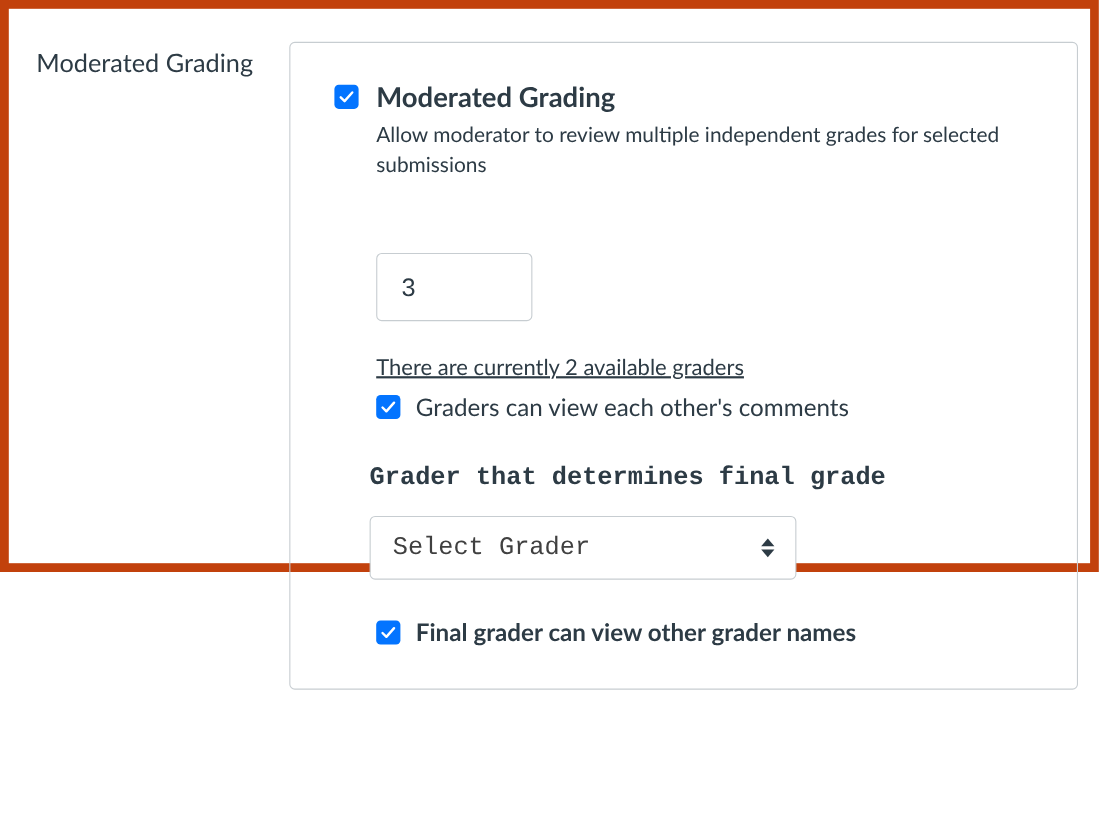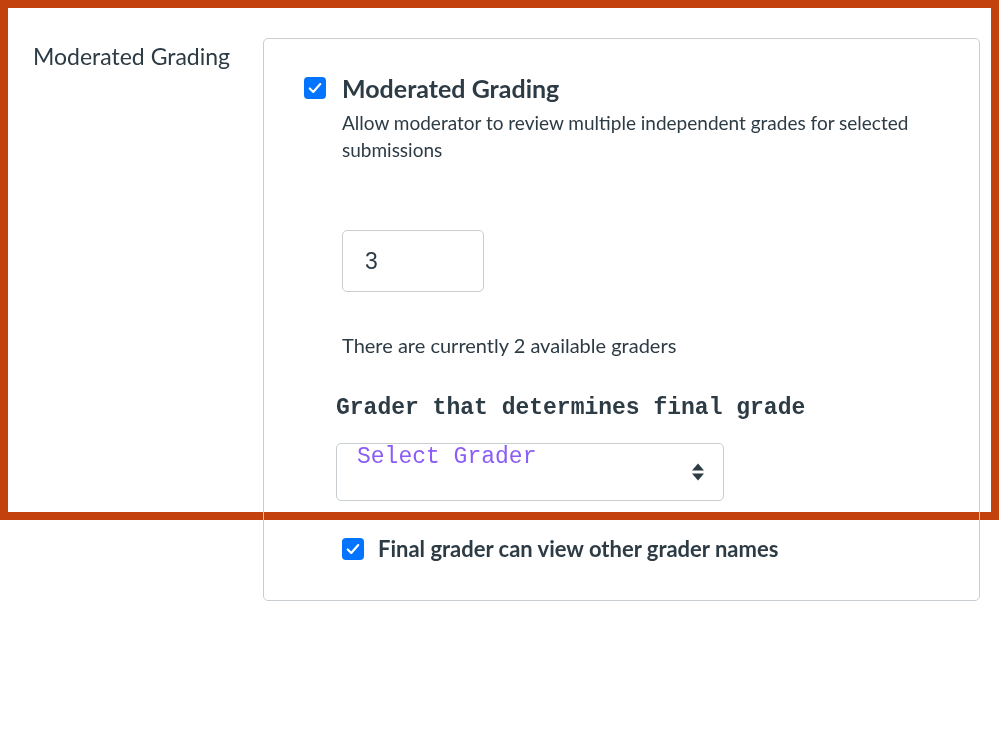--- a/index.html
+++ b/index.html
@@ -84,23 +84,24 @@
       width: 142px;
       height: 62px;
       border: 1px solid #C7CDD1;
       border-radius: 5px;
       font-size: 23px;
       color: #2D3B45;
       padding: 0 22px;
       outline: none;
     }
     .hint {
-      margin-top: 41px;
+      margin-top: 30px;
       font-size: 20px;
       color: #2D3B45;
+      text-decoration: underline;
     }
     .inline-check {
       display: flex;
       align-items: center;
       margin-top: 10px;
     }
     .inline-check .checkbox {
       margin-top: 0;
     }
     .inline-check-label {
@@ -118,24 +119,24 @@
       position: relative;
       width: 388px;
     }
     .select-box {
       width: 100%;
       height: 58px;
       border: 1px solid #C7CDD1;
       border-radius: 5px;
       background: #fff;
       font-size: 23px;
-      color: #8b5cf6;
+      color: #404040;
       padding: 0 52px 0 20px;
       display: flex;
-      align-items: flex-start;
+      align-items: center;
       cursor: pointer;
       user-select: none;
     }
     .select-caret {
       position: absolute;
       right: 20px;
       top: 50%;
       transform: translateY(-50%);
       display: flex;
       flex-direction: column;
@@ -186,20 +187,28 @@
       </div>
       <div class="opt-text">
         <div class="opt-title">Moderated Grading</div>
         <div class="opt-desc">Allow moderator to review multiple independent grades for selected submissions</div>
       </div>
     </div>
 
     <div class="sub-section">
       <input class="number-input" type="text" value="3" style="">
       <div class="hint">There are currently 2 available graders</div>
+      <div class="inline-check">
+        <div class="checkbox">
+          <svg viewBox="0 0 16 16">
+            <path d="M2 8.5 L6 12.5 L14 3.5" stroke="#fff" stroke-width="2.5" fill="none" stroke-linecap="round" stroke-linejoin="round"></path>
+          </svg>
+        </div>
+        <div class="inline-check-label">Graders can view each other's comments</div>
+      </div>
     </div>
 
     <div class="sub-section-2">
       <div class="sub-heading">Grader that determines final grade</div>
       <div class="select-wrap">
         <div class="select-box">
           <span>Select Grader</span>
         </div>
         <div class="select-caret">
           <div class="tri-up"></div>

